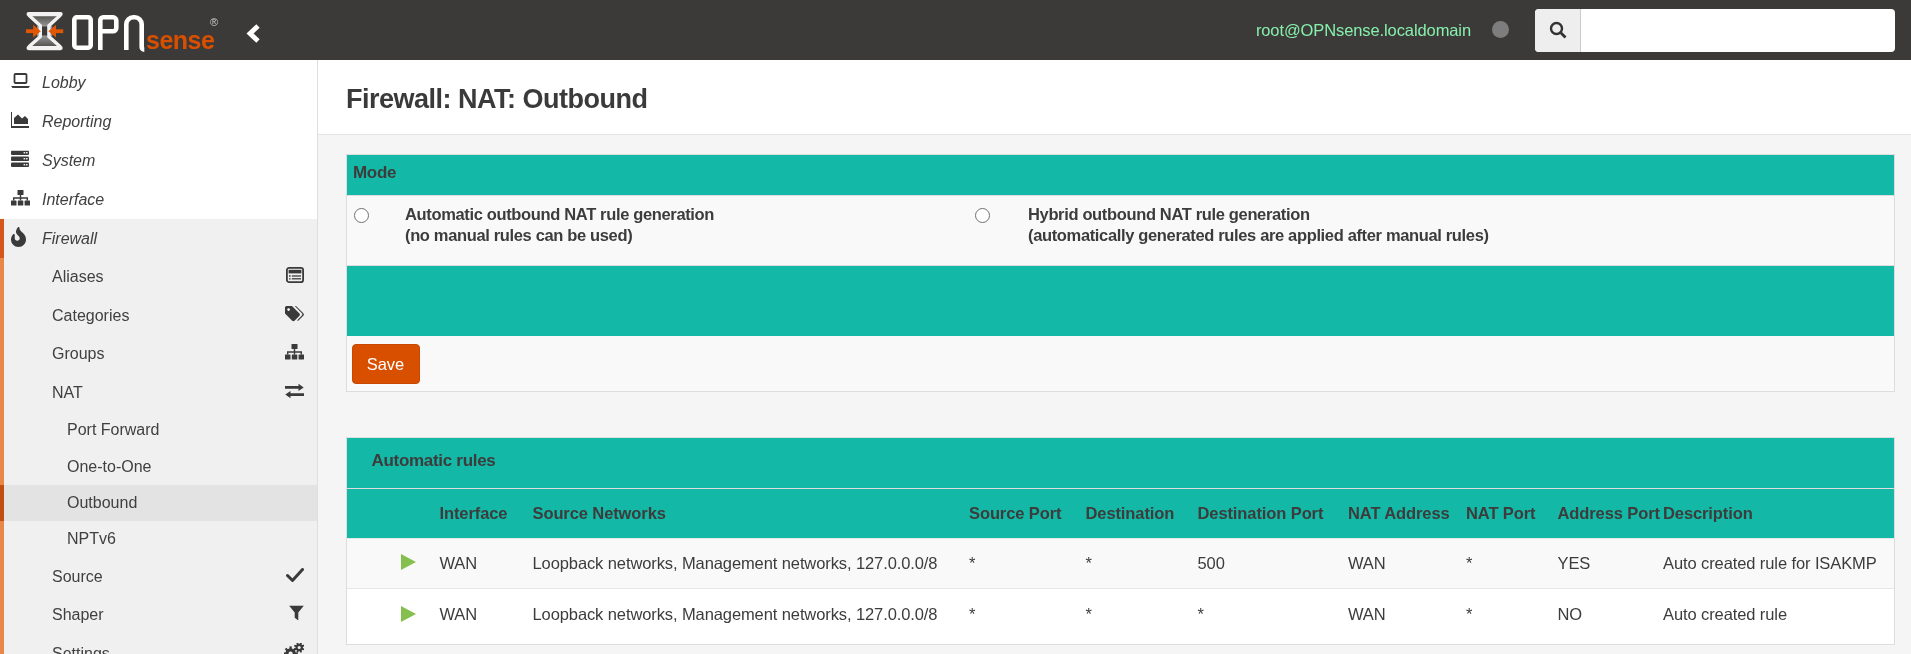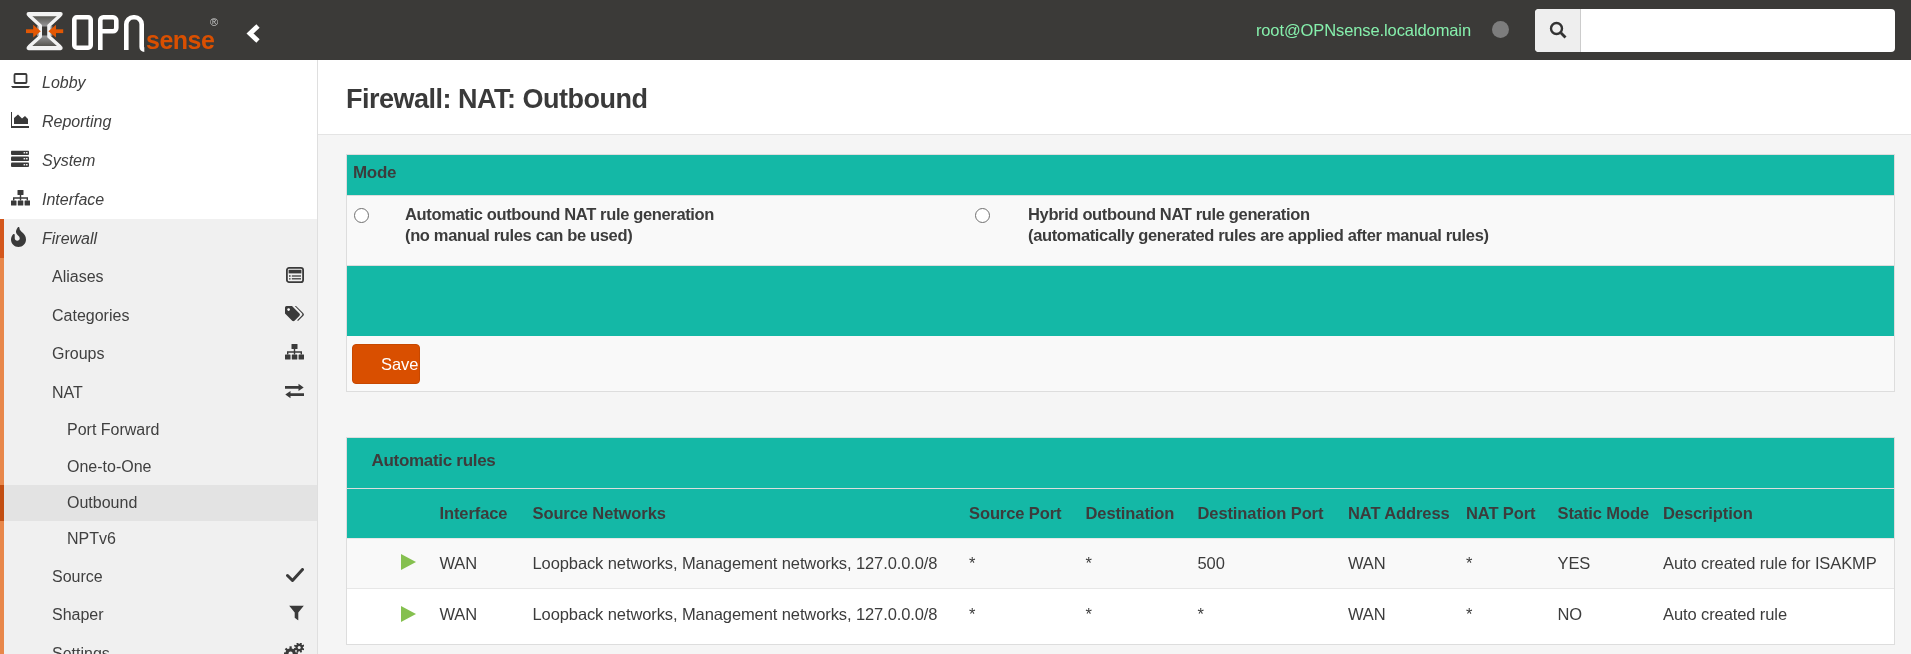--- a/index.html
+++ b/index.html
@@ -44,21 +44,21 @@
 #modepanel .phead { position:absolute; left:0; top:0; width:100%; height:41px; border-bottom:1px solid #ddd; }
 #modepanel .phead b { position:absolute; left:6px; top:calc(50% - 2px); transform:translateY(-50%); font-size:17px; letter-spacing:-0.3px; }
 .mrow { position:absolute; left:0; width:100%; }
 #mrow1 { top:41px; height:70px; background:#f9f9f9; border-bottom:1px solid #ddd; }
 #mrow2 { top:111px; height:70px; background:#fff; border-bottom:1px solid #ddd; }
 #mrow3 { top:181px; height:54.5px; background:#f9f9f9; }
 .radio { position:absolute; width:15px; height:15px; border-radius:50%; border:1.5px solid #707070; background:#fff; }
 .radio.checked { border:2px solid #0b70e1; }
 .radio.checked:after { content:""; position:absolute; left:1.5px; top:1.5px; width:8px; height:8px; border-radius:50%; background:#0b70e1; }
 .mlbl { position:absolute; font-size:16.5px; font-weight:bold; line-height:20.8px; white-space:nowrap; letter-spacing:-0.35px; }
-#savebtn { position:absolute; left:4.5px; top:8px; width:68px; height:40px; background:#d94f00; border:1px solid #c74800; border-radius:4px; color:#fff; font-size:16.5px; text-align:right; line-height:38px; }
+#savebtn { position:absolute; left:4.5px; top:8px; width:68px; height:40px; background:#d94f00; border:1px solid #c74800; border-radius:4px; color:#fff; font-size:16.5px; text-align:center; line-height:38px; }
 
 #rulespanel { top:376.5px; height:208px;padding-left:28px; }
 #rulespanel .ptitle { position:absolute; left:24.5px; top:-1.5px; height:50px; line-height:50px; font-size:17px; font-weight:bold; letter-spacing:-0.3px; }
 .trow { position:absolute; left:0; width:100%; }
 #throw { top:50px; height:51px; border-top:1px solid #ddd; border-bottom:1px solid #e7e7e7; }
 #trow1 { top:101px; height:50.5px; background:#f9f9f9; border-bottom:1px solid #e7e7e7; }
 #trow2 { top:151.5px; height:55.5px; background:#fff; border-bottom:1px solid #ddd; }
 #trow2 .tc, #trow2 .play { top:calc(50% - 2px); }
 .tc { position:absolute; top:50%; transform:translateY(-50%); font-size:16.5px; white-space:nowrap; letter-spacing:-0.1px; }
 #throw .tc { font-weight:bold; }
@@ -296,21 +296,21 @@
   <div class="panel" id="rulespanel">
     <div class="ptitle">Automatic rules</div>
     <div class="trow" id="throw">
       <span class="tc cI">Interface</span>
         <span class="tc cSN">Source Networks</span>
       <span class="tc cSP">Source Port</span>
         <span class="tc cD">Destination</span>
       <span class="tc cDP">Destination Port</span>
         <span class="tc cNA">NAT Address</span>
       <span class="tc cNP">NAT Port</span>
-        <span class="tc cST">Static Mode</span>
+        <span class="tc cST">Address Port</span>
       <span class="tc cDE">Description</span>
     </div>
     <div class="trow" id="trow1">
       <span class="play"></span>
       <span class="tc cI">WAN</span>
         <span class="tc cSN">Loopback networks, Management networks, 127.0.0.0/8</span>
       <span class="tc cSP">*</span>
         <span class="tc cD">*</span>
       <span class="tc cDP">500</span>
         <span class="tc cNA">WAN</span>

